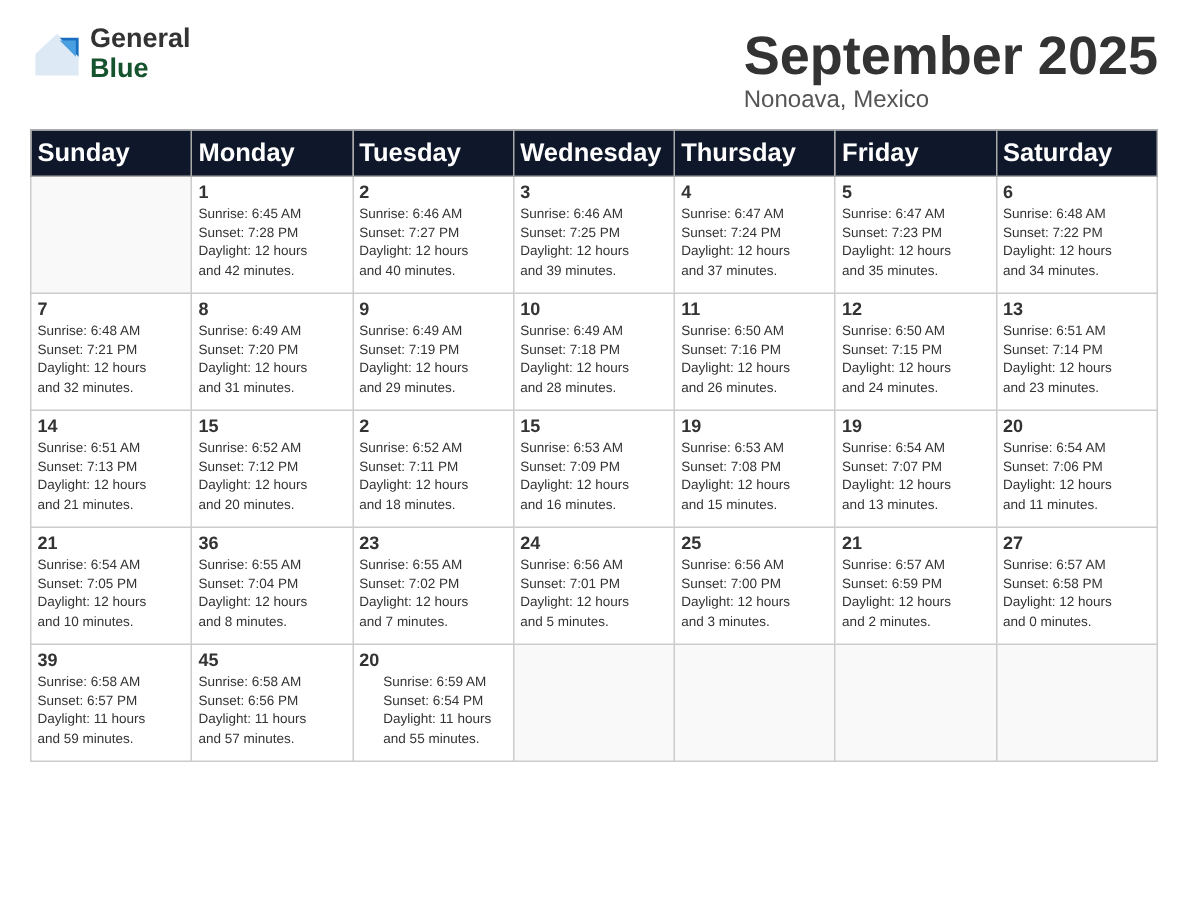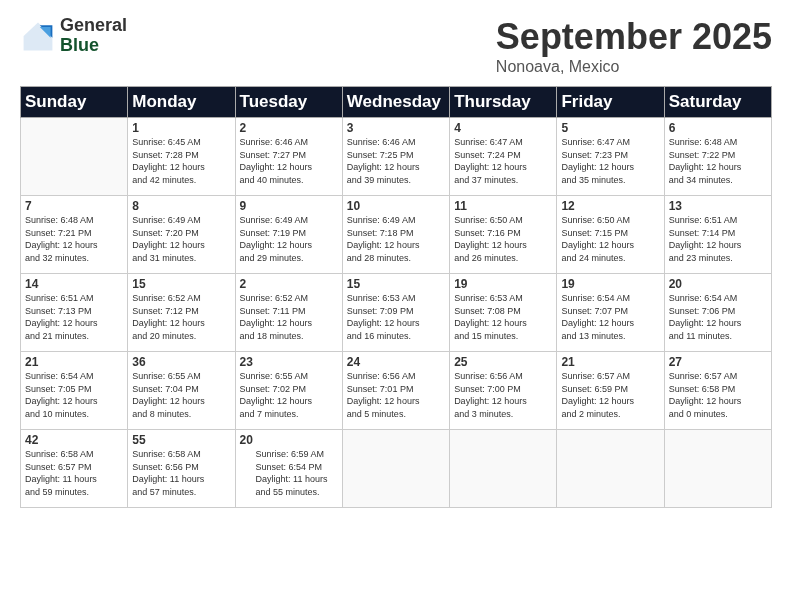--- a/index.html
+++ b/index.html
@@ -326,28 +326,28 @@
           <td>
             <div class="day-num">27</div>
             <div class="day-info" style="white-space: pre-line;">Sunrise: 6:57 AM
 Sunset: 6:58 PM
 Daylight: 12 hours
 and 0 minutes.</div>
           </td>
         </tr>
         <tr>
           <td>
-            <div class="day-num">42</div>
+            <div class="day-num">39</div>
             <div class="day-info" style="white-space: pre-line;">Sunrise: 6:58 AM
 Sunset: 6:57 PM
 Daylight: 11 hours
 and 59 minutes.</div>
           </td>
           <td>
-            <div class="day-num">55</div>
+            <div class="day-num">45</div>
             <div class="day-info" style="white-space: pre-line;">Sunrise: 6:58 AM
 Sunset: 6:56 PM
 Daylight: 11 hours
 and 57 minutes.</div>
           </td>
           <td>
             <div class="day-num">20</div>
             <div class="day-info" style="white-space: pre-line; margin-left: 16px;">Sunrise: 6:59 AM
 Sunset: 6:54 PM
 Daylight: 11 hours

